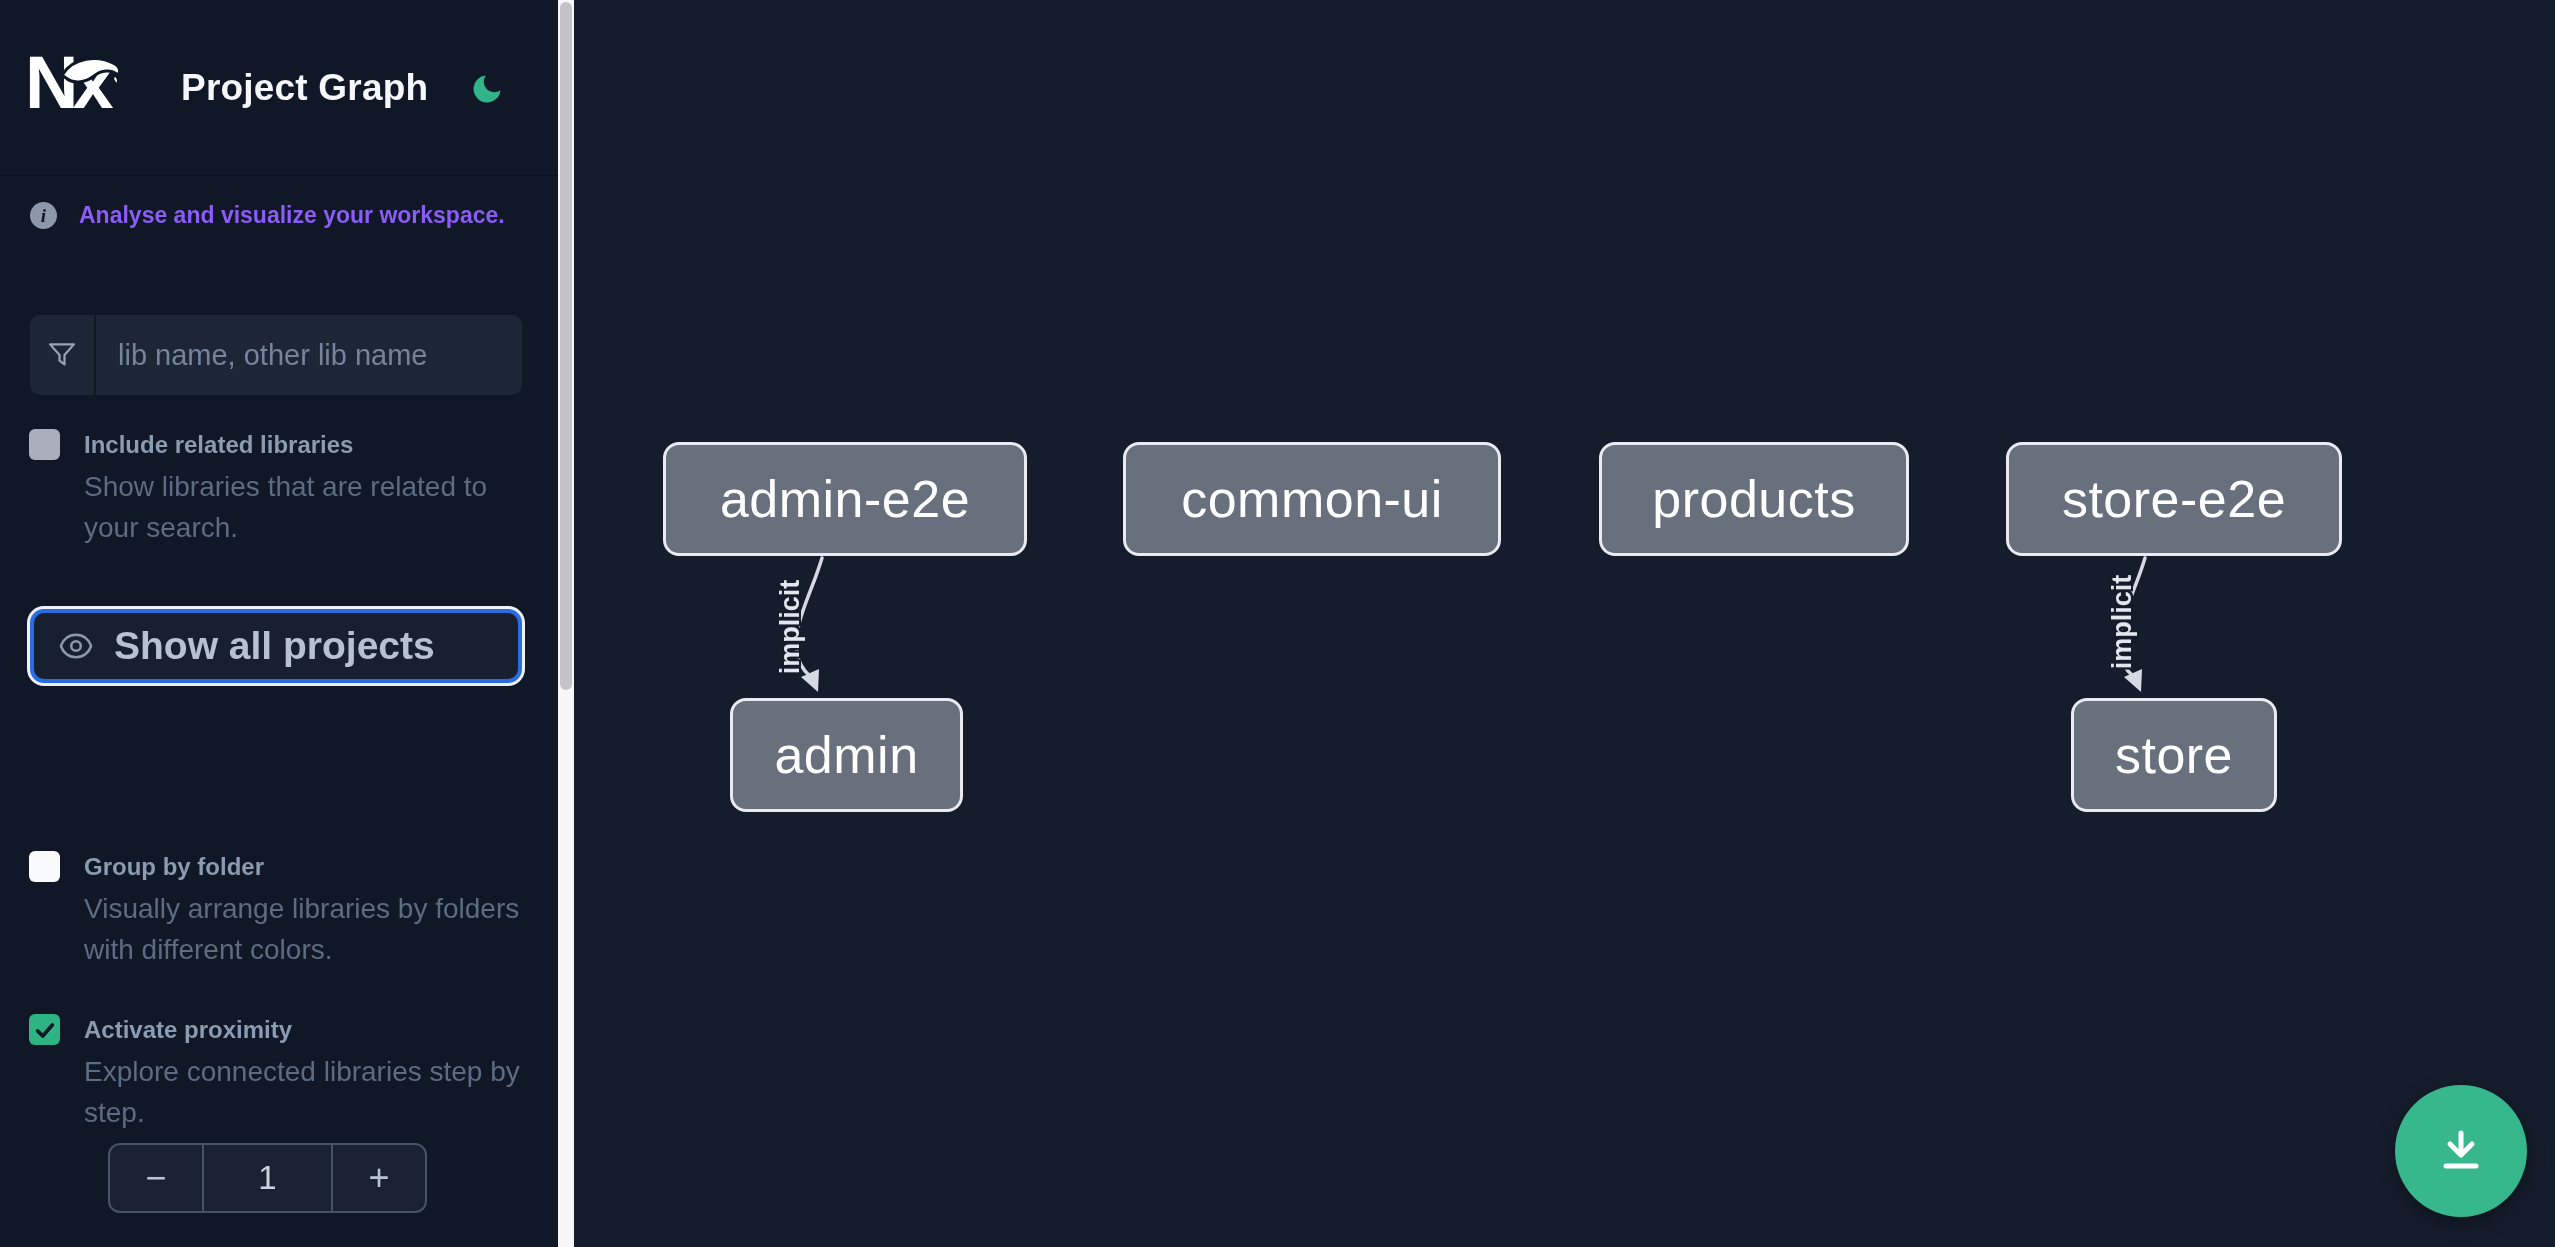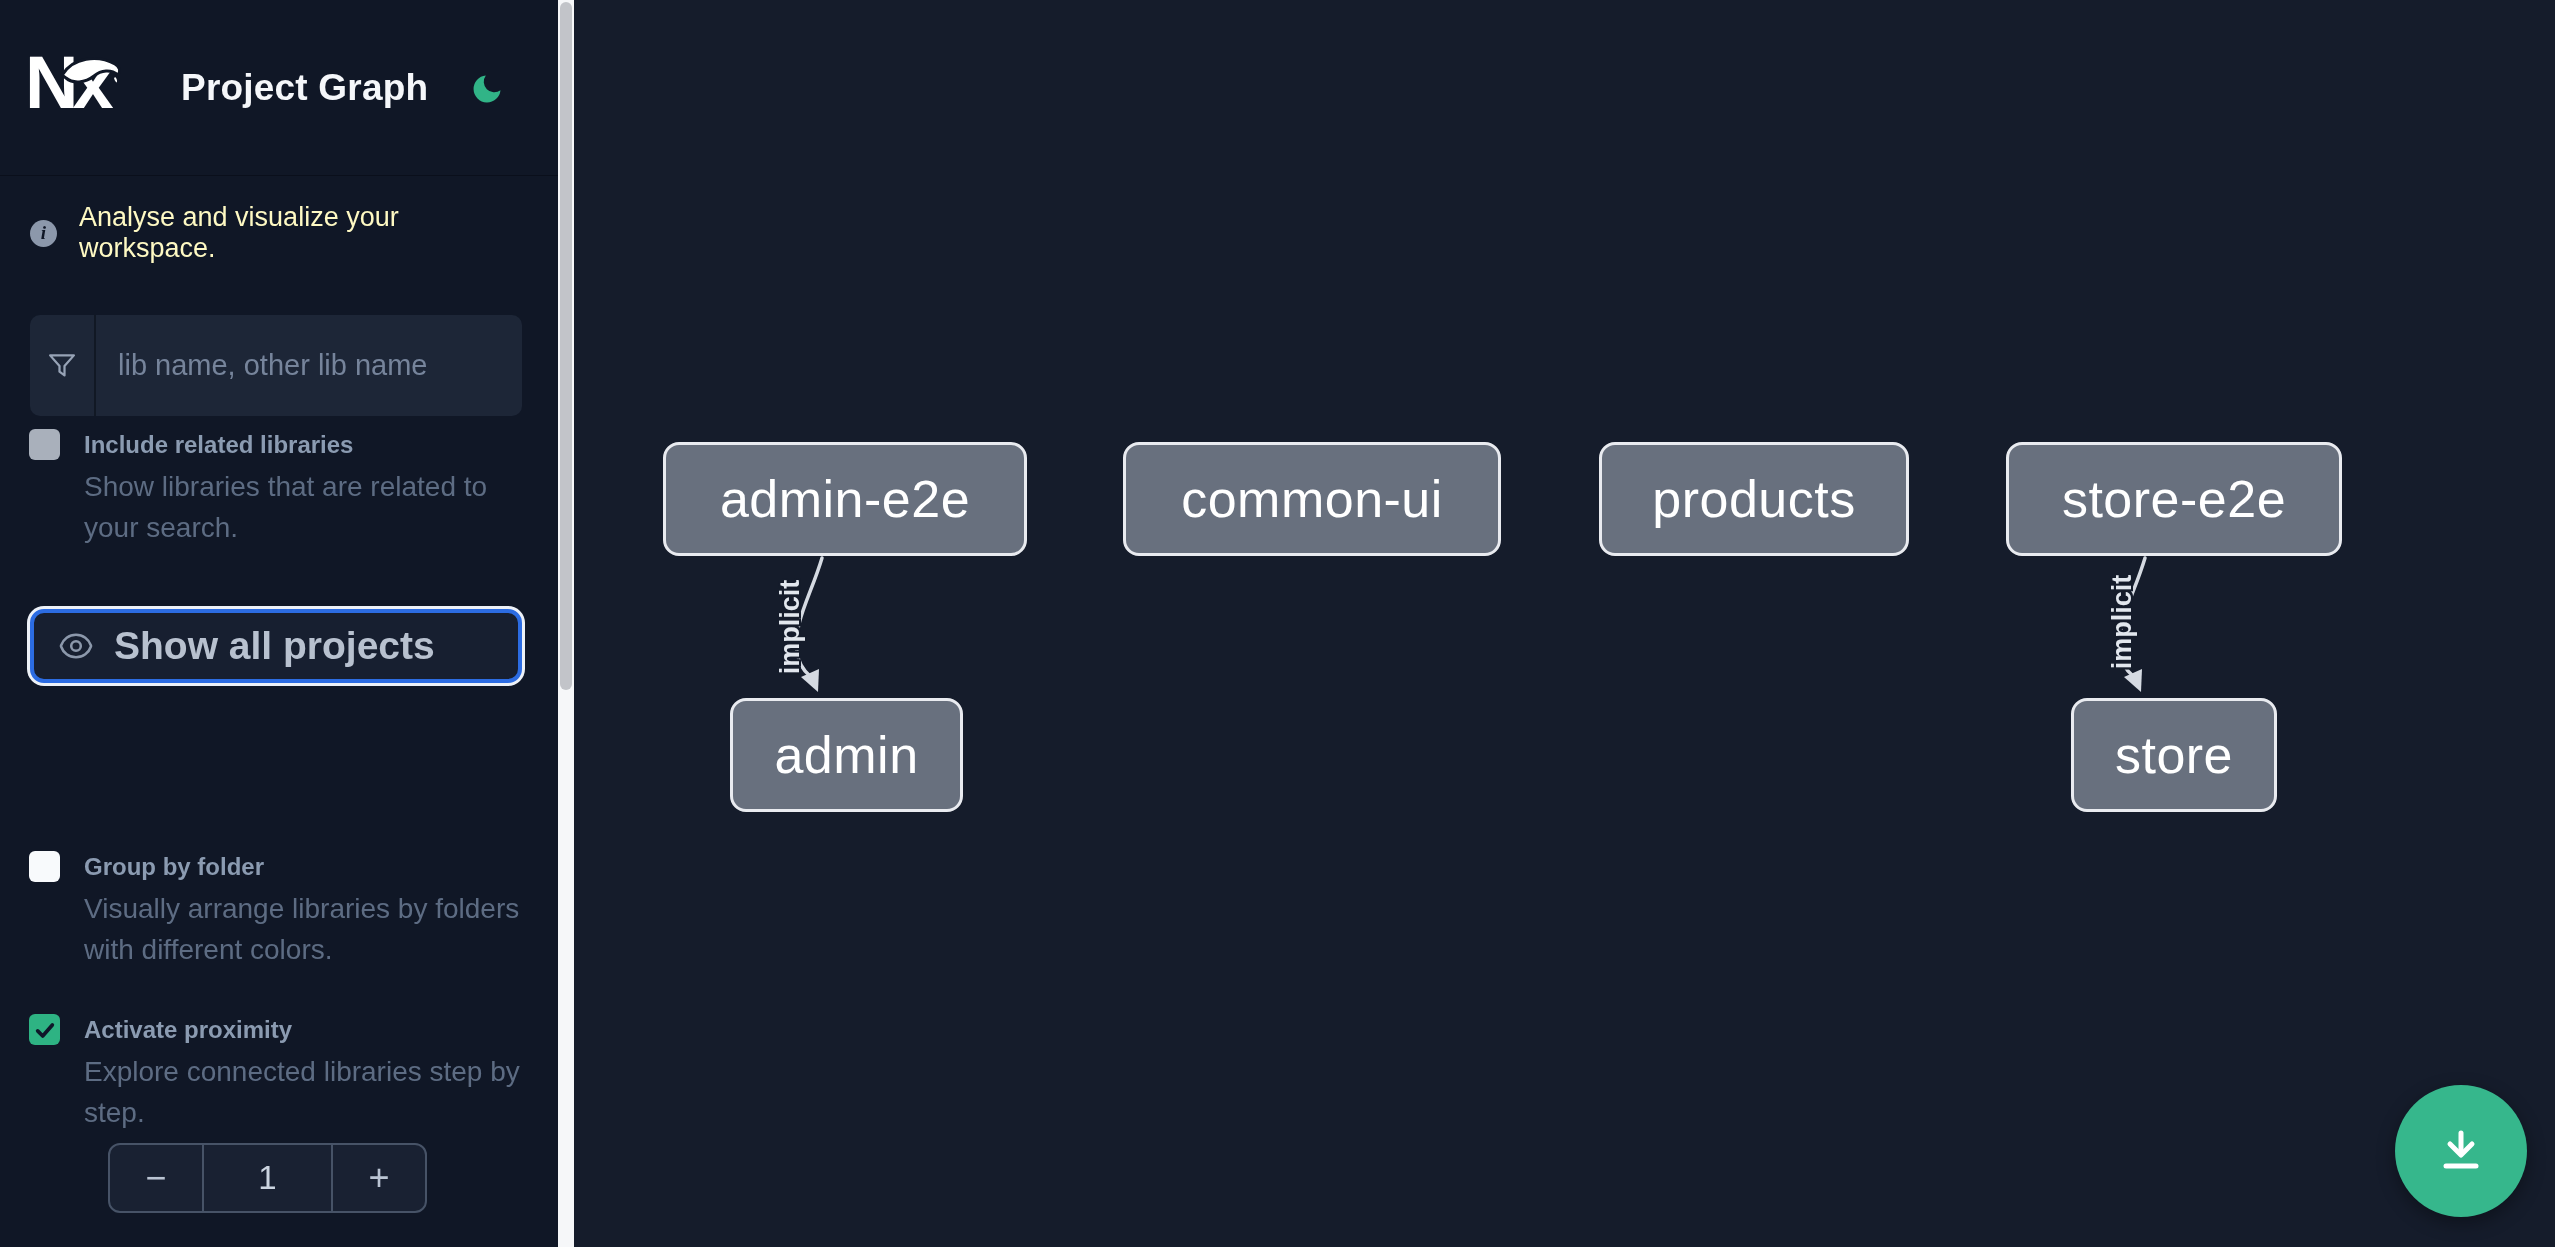--- a/index.html
+++ b/index.html
@@ -22,23 +22,23 @@
   .theme-btn { position:absolute; left:464px; top:66px; width:46px; height:46px;
     display:flex; align-items:center; justify-content:center; background:none;
     border:none; cursor:pointer; }
 
   .intro-row { position:absolute; left:30px; top:202px; width:500px;
     display:flex; align-items:center; gap:22px; }
   .info-icon { width:27px; height:27px; border-radius:50%; background:#8c98ab;
     color:#101726; font-size:19px; font-weight:700; display:flex;
     align-items:center; justify-content:center; flex:0 0 27px;
     font-family:"Liberation Serif","DejaVu Serif",serif; font-style:italic; }
-  .tagline { font-size:27px; color:#fef9c3; font-weight:400; }
-
-  .search-box { position:absolute; left:30px; top:315px; width:492px; height:101px;
+  .tagline { font-size:23px; color:#8b5cf6; font-weight:700; }
+
+  .search-box { position:absolute; left:30px; top:315px; width:492px; height:80px;
     background:#1d2637; border-radius:10px; display:flex; align-items:stretch; }
   .search-icon-cell { width:66px; display:flex; align-items:center;
     justify-content:center; border-right:2px solid rgba(8,12,22,0.55); }
   .search-box input { flex:1; background:transparent; border:none; outline:none;
     font-size:29px; color:#c9d2de; padding:0 22px;
     font-family:"Liberation Sans","DejaVu Sans",sans-serif; }
   .search-box input::placeholder { color:#76849b; opacity:1; }
 
   .opt { position:absolute; left:29px; width:500px; }
   .checkbox { position:absolute; left:0; top:2px; width:31px; height:31px;

